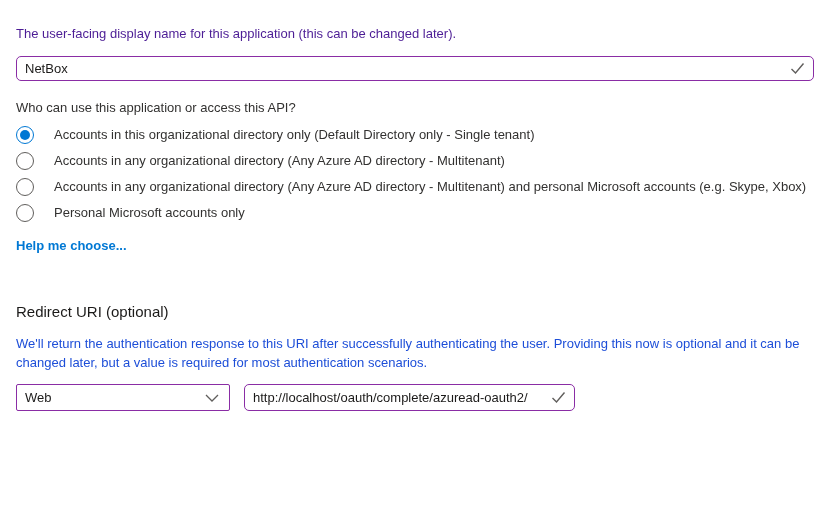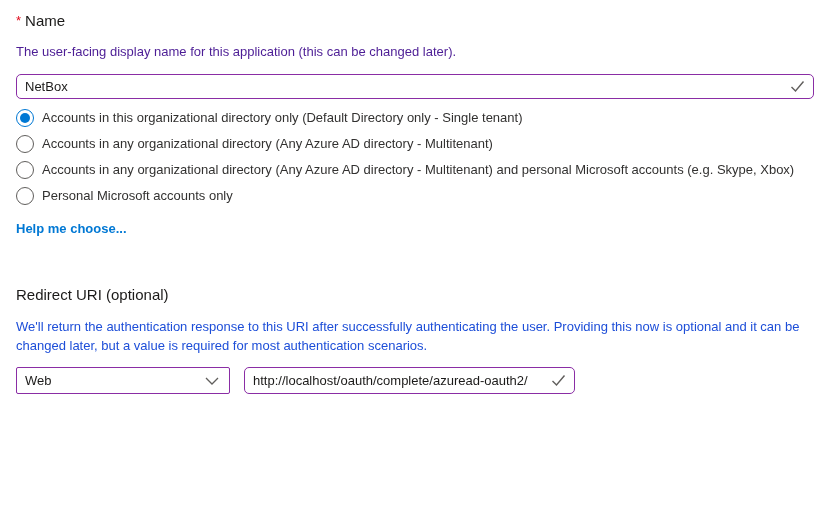--- a/index.html
+++ b/index.html
@@ -47,20 +47,21 @@
   .question-text {
     margin-top: 19px;
     font-size: 13px; line-height: 16px;
   }
 
   .radio-list { margin-top: 10px; }
   .radio-option {
     display: flex; align-items: flex-start;
     height: 18px; margin-bottom: 8px;
     cursor: pointer;
+    gap: 12px;
   }
   .radio-circle {
     flex: 0 0 auto;
     width: 18px; height: 18px; border-radius: 50%;
     border: 1px solid #605e5c; background: #fff;
     display: flex; align-items: center; justify-content: center;
   }
   .radio-option.checked .radio-circle { border-color: #0078d4; }
   .radio-dot { width: 10px; height: 10px; border-radius: 50%; background: transparent; }
   .radio-option.checked .radio-dot { background: #0078d4; }
@@ -105,32 +106,32 @@
   .uri-field {
     margin-top: 0;
     width: 331px; height: 27px;
   }
 </style>
 </head>
 <body>
 
 <div class="page">
 
-  <div class="section-label"><span class="required-marker">*</span><span>Name</span></div>
 
   <div class="field-desc">The user-facing display name for this application (this can be changed later).</div>
 
   <div class="text-field">
     <input type="text" value="NetBox" style="">
     <svg class="check-icon" width="15" height="13" viewBox="0 0 15 13">
       <path d="M1.5 7 L5.5 11 L13.5 1.5" fill="none" stroke="#605e5c" stroke-width="1.4"></path>
     </svg>
   </div>
 
 
+  <div class="question-text">Who can use this application or access this API?</div>
 
   <div class="radio-list">
 
     <div class="radio-option checked">
       <span class="radio-circle">
           <span class="radio-dot"></span>
         </span>
       <span class="radio-label">Accounts in this organizational directory only (Default Directory only - Single tenant)</span>
     </div>
 

